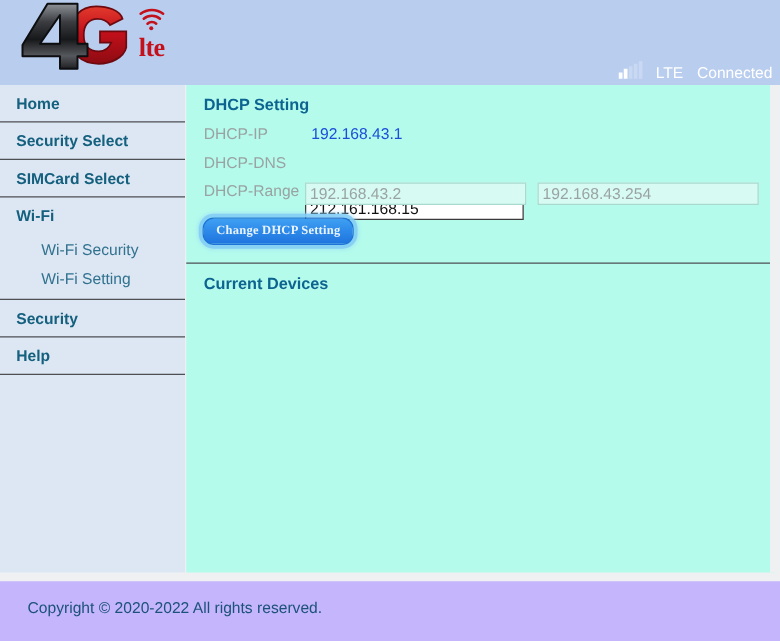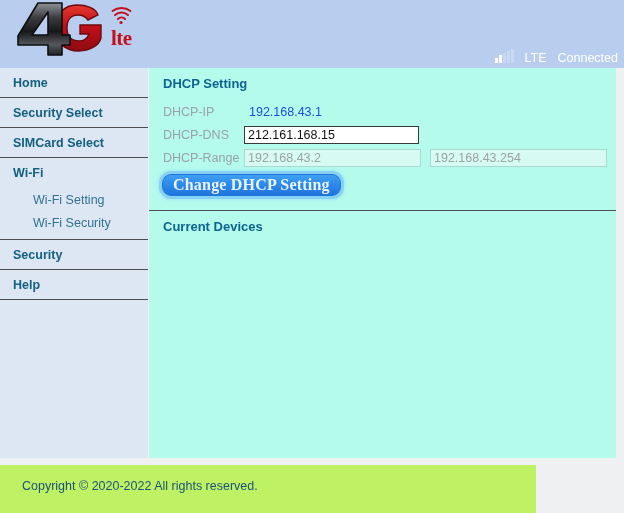--- a/index.html
+++ b/index.html
@@ -130,21 +130,21 @@
     padding-left: 14px;
     padding-top: 8px;
     white-space: nowrap;
   }
 
   #form-block {
     padding-top: 9px;
   }
   .form-row {
     display: flex;
-    align-items: center;
+    align-items: flex-start;
     height: 23px;
     padding-left: 14px;
   }
   .form-label {
     width: 81px;
     flex: 0 0 81px;
     color: #9aa3a3;
     font-size: 12.5px;
     white-space: nowrap;
   }
@@ -160,20 +160,21 @@
     font-size: 12.5px;
     height: 18px;
     padding: 0 3px;
     outline: none;
   }
   input.field-active {
     width: 175px;
     background: #ffffff;
     border: 1px solid #3a3a3a;
     color: #111111;
+    margin-top: 35px;
   }
   input.field-disabled {
     width: 177px;
     background: #d7fbf2;
     border: 1px solid #a9d9cf;
     color: #9aa3a3;
   }
   .range-gap { width: 9px; flex: 0 0 9px; }
 
   #btn-row {
@@ -183,42 +184,42 @@
   #change-dhcp-button {
     position: relative;
     display: inline-block;
     box-sizing: border-box;
     padding: 4px 10px 5px 10px;
     border: 1px solid #1d74d6;
     border-radius: 9px;
     background: linear-gradient(180deg, #3fa0f2 0%, #2e8bea 45%, #1f74de 100%);
     color: #eaf4ff;
     font-family: "Liberation Serif", serif;
-    font-size: 16px;
+    font-size: 10px;
     font-weight: bold;
     letter-spacing: 0.2px;
     line-height: 11px;
     white-space: nowrap;
     cursor: pointer;
     box-shadow: 0 0 0 3px rgba(130, 205, 245, 0.85),
                 0 0 3px 4px rgba(150, 215, 250, 0.55);
   }
 
   #divider {
     margin-top: 14px;
     height: 0;
     border-top: 1px solid #4d4f53;
   }
 
   
   #footer {
     position: absolute;
     left: 0; top: 465px;
-    width: 536px; height: 48px;
-    background: #bef264;
+    width: 624px; height: 48px;
+    background: #c4b5fd;
   }
   #footer-text {
     color: #1c5278;
     font-size: 12.5px;
     padding-left: 22px;
     padding-top: 14px;
     white-space: nowrap;
   }
 </style>
 </head>
@@ -289,24 +290,24 @@
       <span>Security Select</span>
     </div>
     <div class="nav-item">
       <span>SIMCard Select</span>
     </div>
     <div class="nav-item no-border">
       <span>Wi-Fi</span>
     </div>
     <div class="nav-sub-wrap">
       <div class="nav-sub">
+        <span>Wi-Fi Security</span>
+      </div>
+      <div class="nav-sub">
         <span>Wi-Fi Setting</span>
-      </div>
-      <div class="nav-sub">
-        <span>Wi-Fi Security</span>
       </div>
     </div>
     <div class="nav-item">
       <span>Security</span>
     </div>
     <div class="nav-item">
       <span>Help</span>
     </div>
   </div>
 

